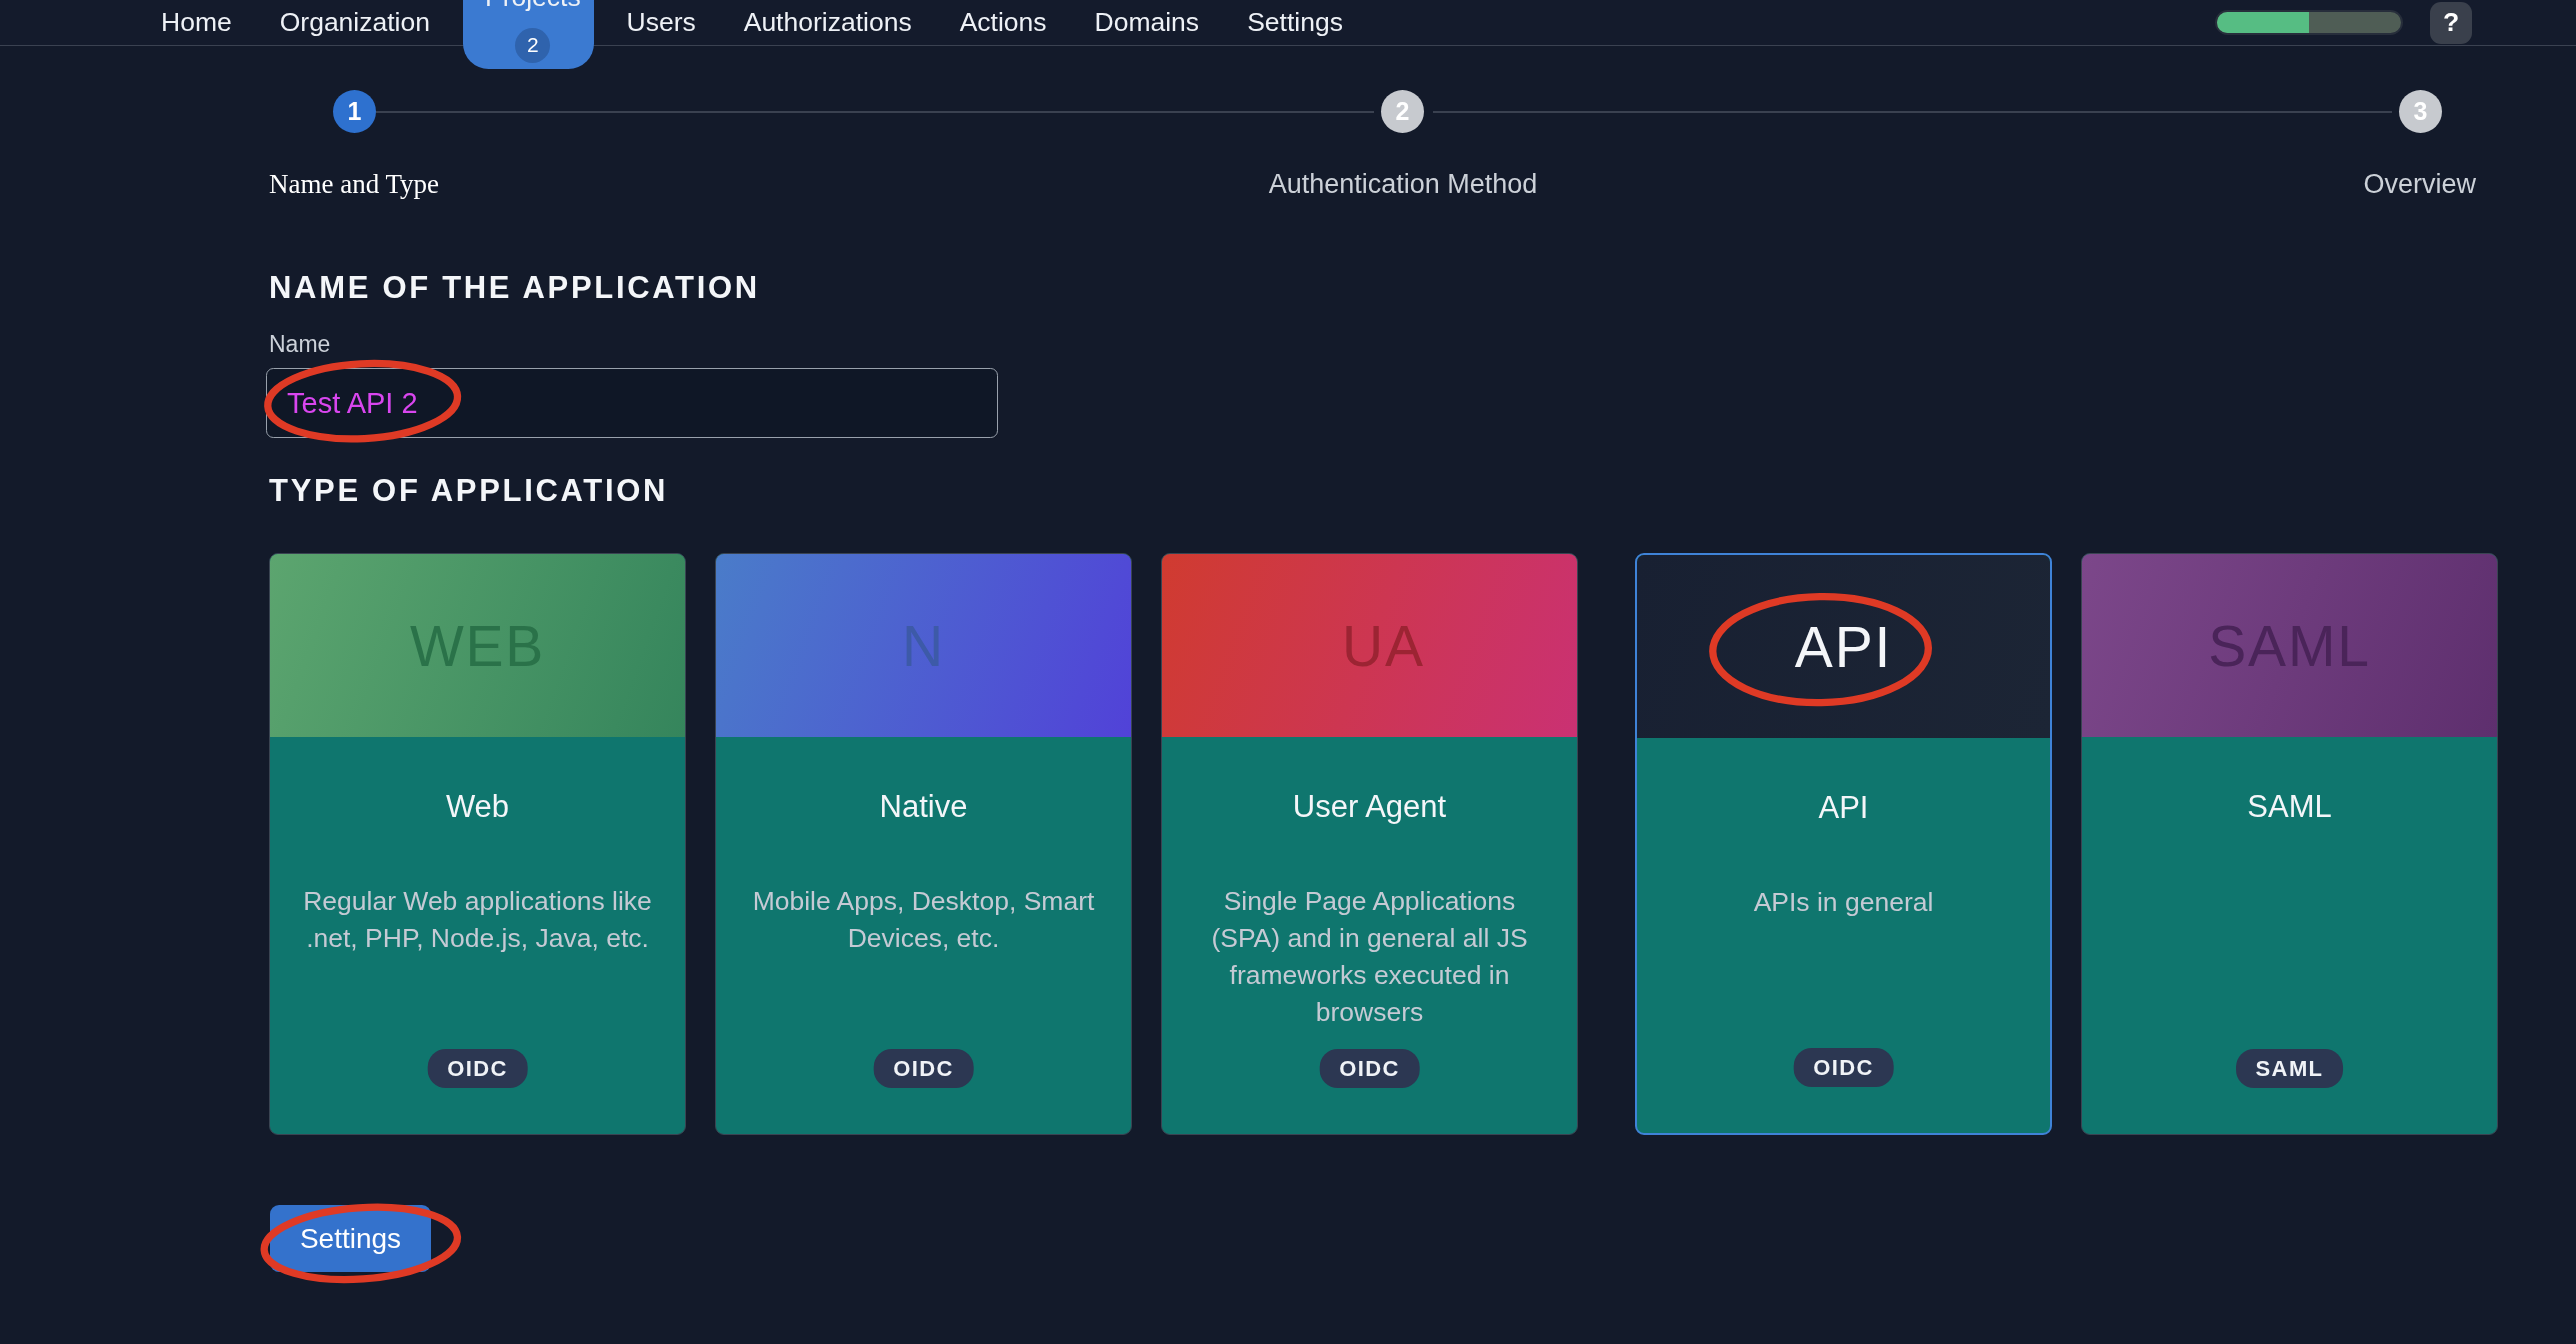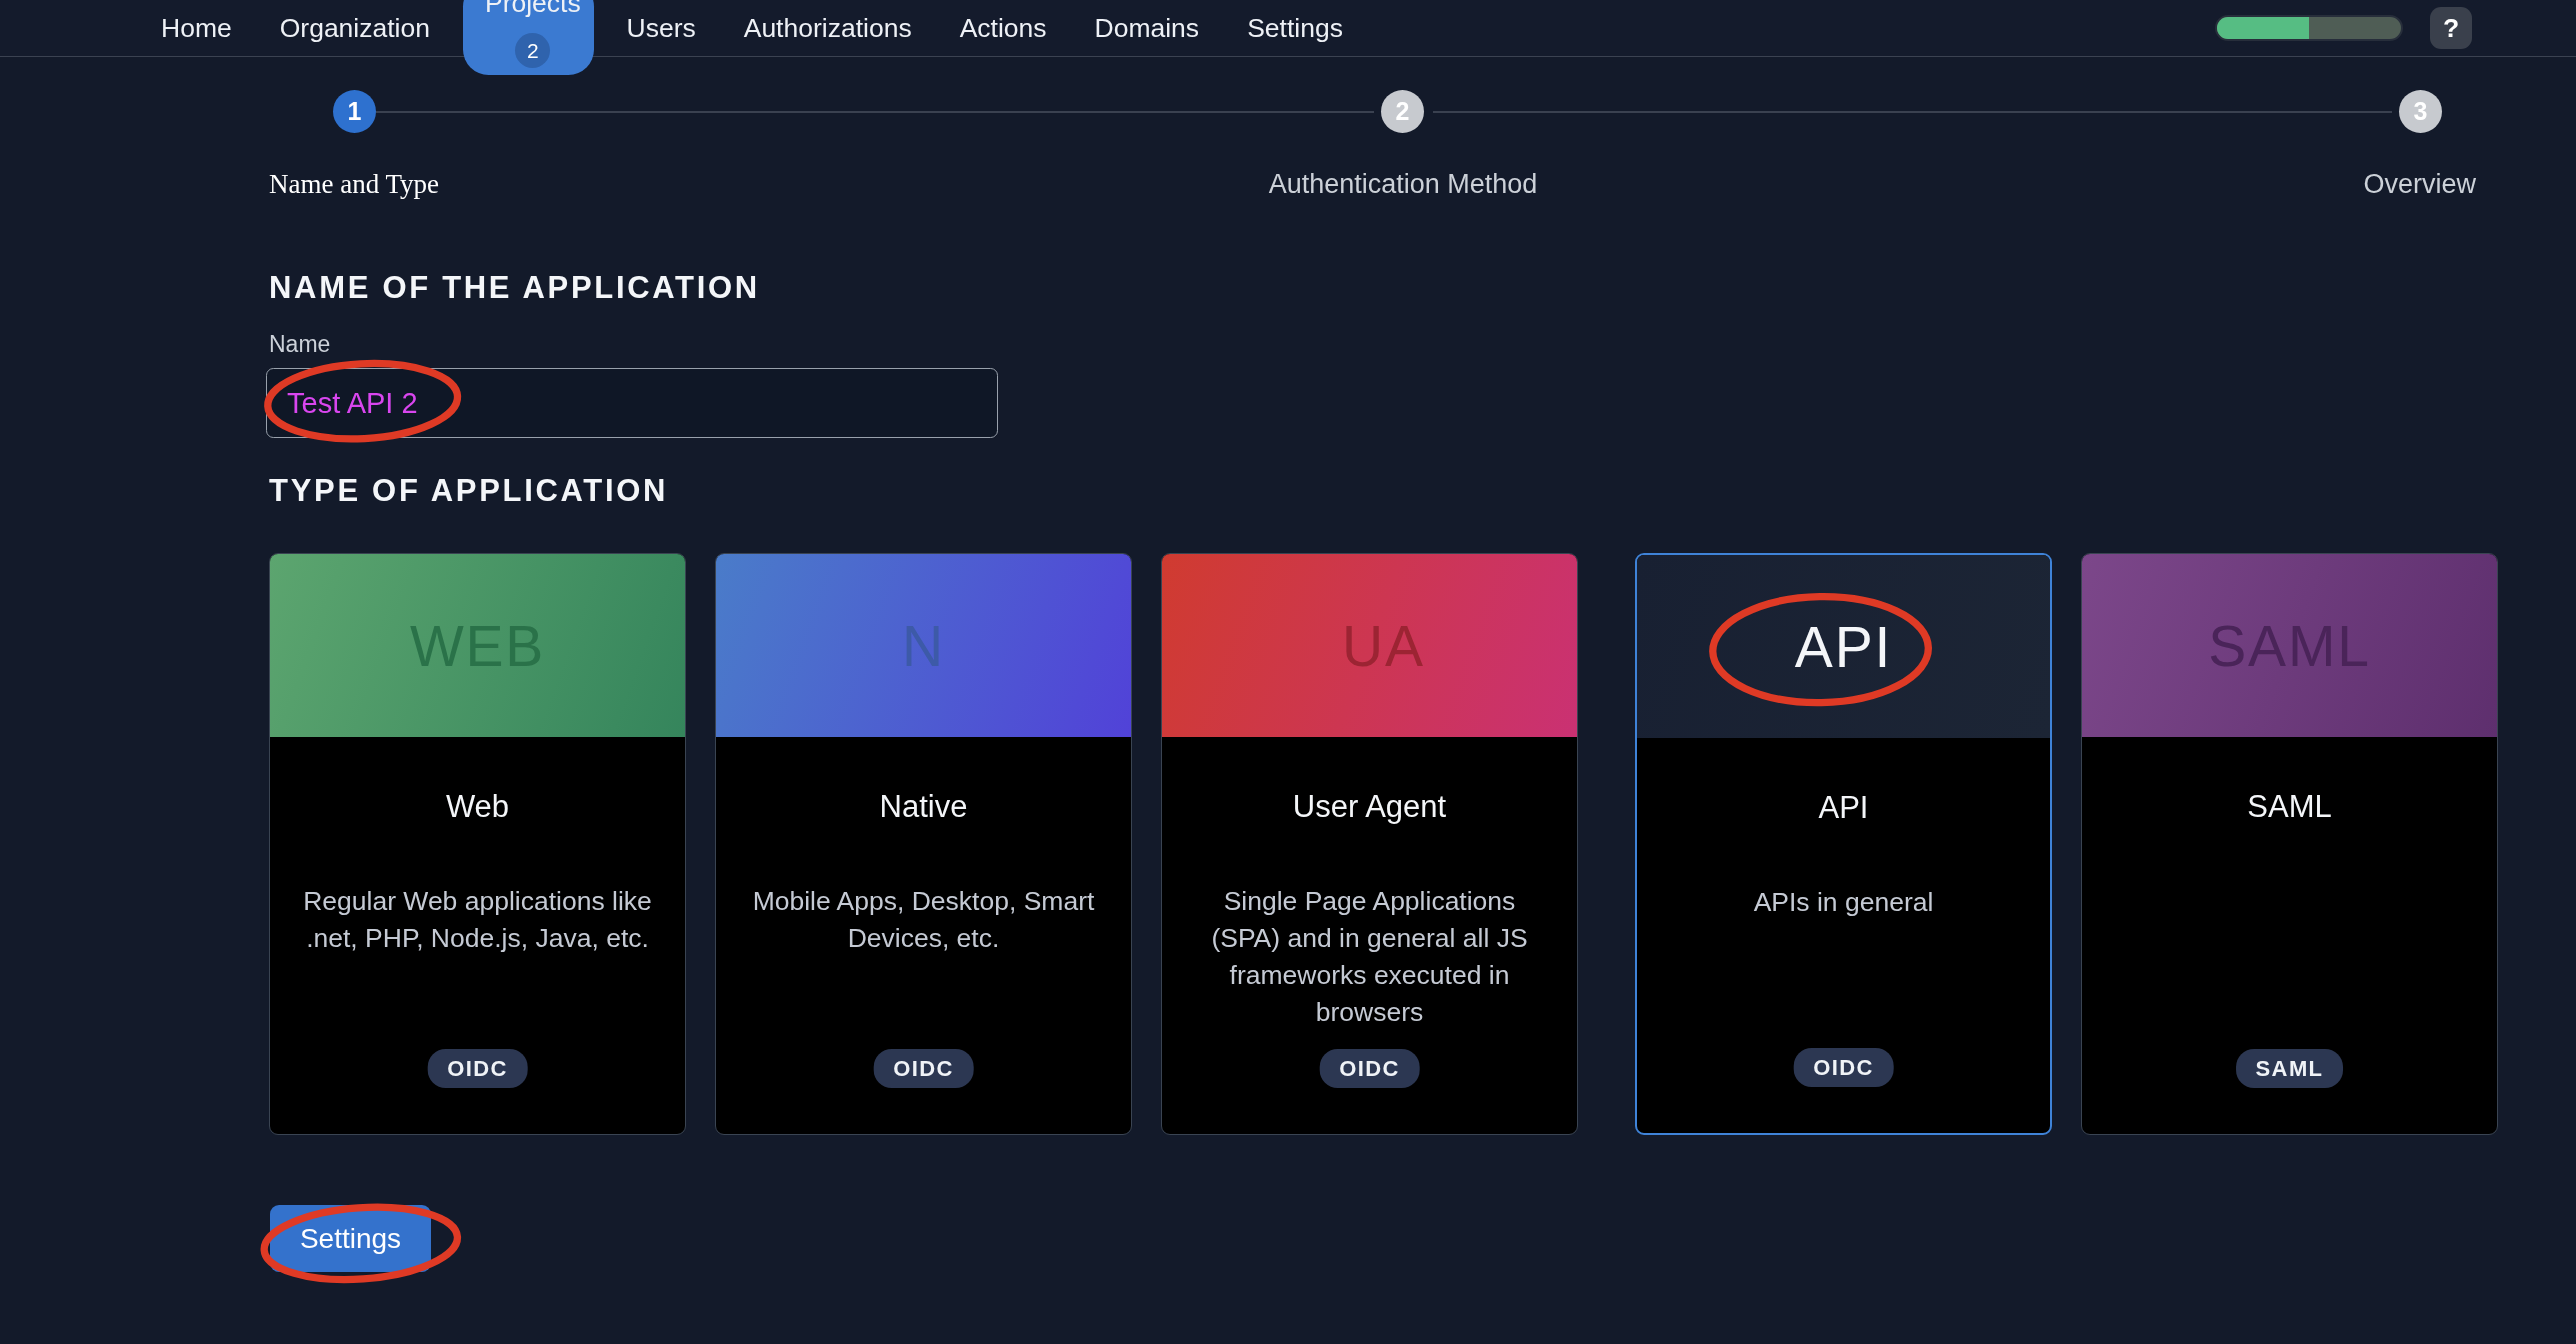--- a/index.html
+++ b/index.html
@@ -7,21 +7,21 @@
   body {
     position:relative;
     background:#131a2a;
     font-family:"Liberation Sans", sans-serif;
     color:#f2f4f8;
     overflow:hidden;
   }
 
   
   .topnav {
-    position:absolute; top:0; left:0; width:2576px; height:57px;
+    position:absolute; top:0; left:0; width:2576px; height:46px;
     display:flex; align-items:center; justify-content:space-between;
     padding:0 104px 0 137px;
     border-bottom:1.8px solid #3b4251;
     background:#141b2c;
   }
   .nav-left { display:flex; align-items:center; }
   .nav-item {
     color:#eef1f6; font-size:26.5px; font-weight:500;
     padding:0 24px; text-decoration:none; cursor:pointer; white-space:nowrap;
   }
@@ -80,21 +80,21 @@
     position:absolute; left:266px; top:368px; width:732px; height:70px;
     background:#0f1726; border:1.8px solid #99a1ac; border-radius:7.3px;
     color:#d946ef; font-size:29px; padding:0 20px;
     font-family:"Liberation Sans", sans-serif; outline:none;
   }
 
   
   .cards { position:absolute; left:269px; top:553px; display:flex; gap:29px; }
   .card {
     width:417px; height:582px; border-radius:9px;
-    background:#000000; border:1.8px solid #3a4452;
+    background:#0f766e; border:1.8px solid #3a4452;
     position:relative; overflow:hidden; cursor:pointer; flex:none;
   }
   .card.selected { border:2.7px solid #3f83d8;margin-left:28px; }
   .card-header {
     height:183px; display:flex; align-items:center; justify-content:center;
     font-size:57px; letter-spacing:1.8px;
   }
   .card-title { text-align:center; margin-top:51px; font-size:31px; line-height:37px; color:#f4f6f9; }
   .card-desc {
     text-align:center; margin-top:58px; font-size:26.5px; line-height:37px;

